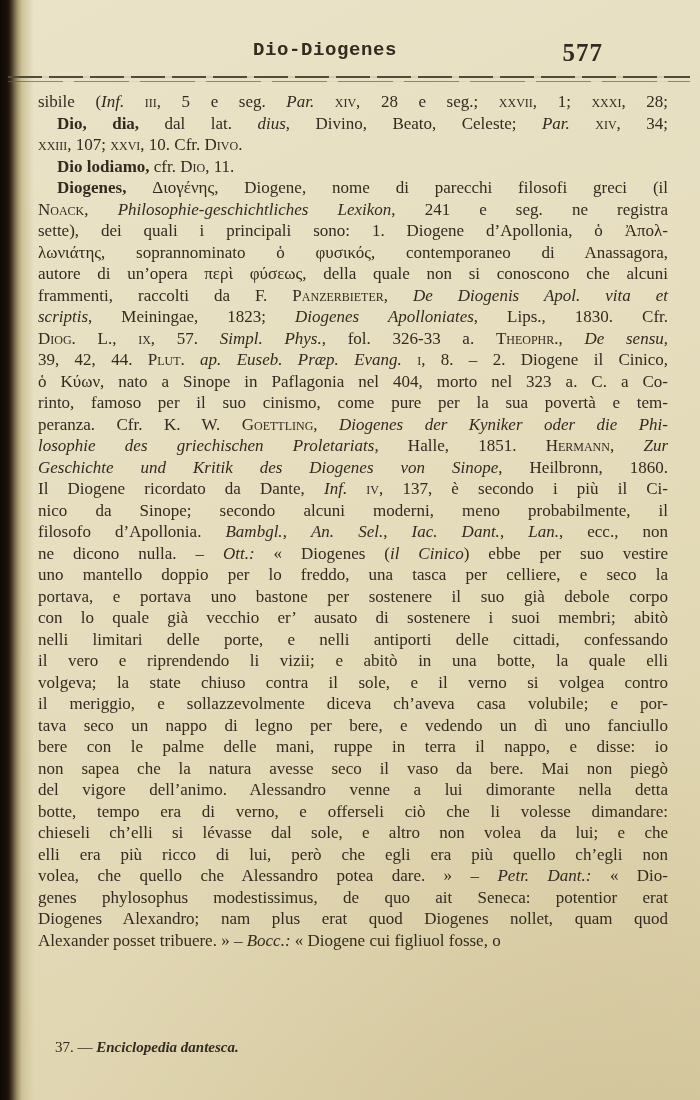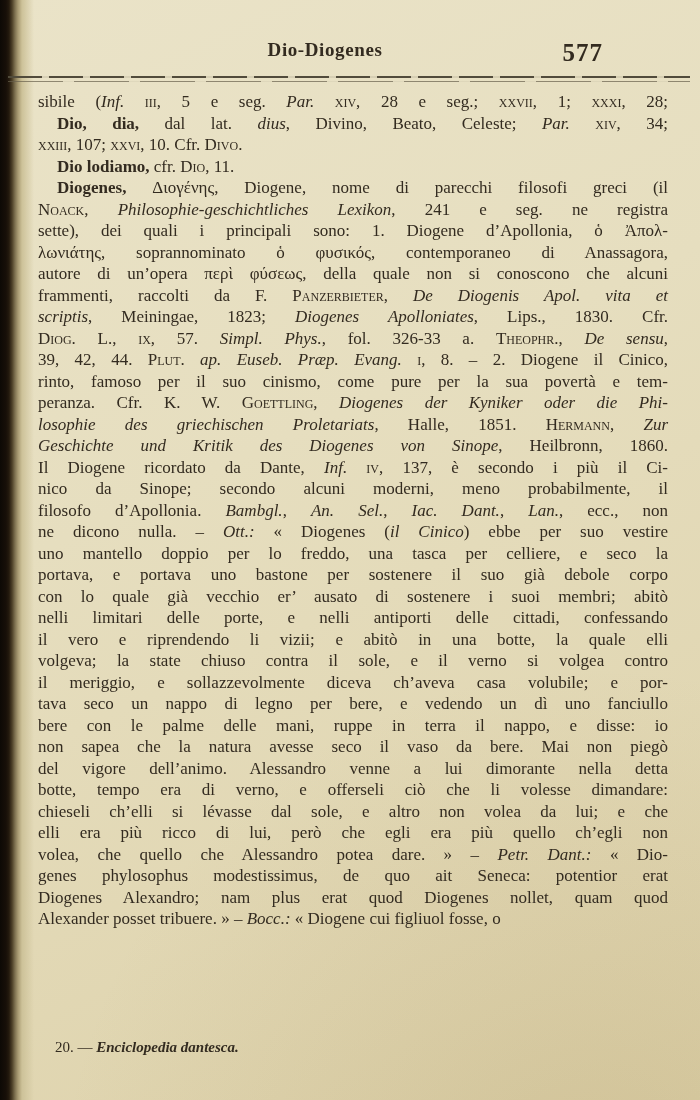--- a/index.html
+++ b/index.html
@@ -13,21 +13,21 @@
   }
   .binding {
     position:absolute; left:0; top:0; bottom:0; width:34px;
     background:linear-gradient(to right,
       #0d0905 0px, #170f08 6px, #241a0e 9px, #4c3f27 12px,
       #7e7150 15px, #a89a72 18px, #cdc299 22px, rgba(230,221,187,0) 34px);
   }
   .header {
     position:absolute; top:39px; left:0; width:650px; text-align:center;
   }
-  .running-head { font-weight:bold; font-size:19px; letter-spacing:0.6px; }
+  .running-head { font-weight:bold; font-size:19px; letter-spacing:0.6px;font-family:Liberation Mono, monospace; }
   .pagenum {
     position:absolute; top:39px; right:97px;
     font-weight:bold; font-size:25px; letter-spacing:1px;
   }
   .rule { position:absolute; top:76px; left:8px; right:10px; }
   .rule-top {
     height:2px;
     background:repeating-linear-gradient(to right,
       #514b3b 0px 34px, rgba(81,75,59,0.12) 34px 41px);
   }
@@ -85,20 +85,21 @@
     <div class="para indent">
         <div class="ln"><span class="b">Diogenes,</span><span> Διογένης, Diogene, nome di parecchi filosofi greci (il</span></div>
         <div class="ln"><span class="sc">Noack</span><span>, </span><span class="i">Philosophie-geschichtliches Lexikon</span><span>, 241 e seg. ne registra</span></div>
         <div class="ln"><span>sette), dei quali i principali sono: 1. Diogene d’Apollonia, ὁ Ἀπολ-</span></div>
         <div class="ln"><span>λωνιάτης, soprannominato ὁ φυσικός, contemporaneo di Anassagora,</span></div>
         <div class="ln"><span>autore di un’opera περὶ φύσεως, della quale non si conoscono che alcuni</span></div>
         <div class="ln"><span>frammenti, raccolti da F. </span><span class="sc">Panzerbieter</span><span>, </span><span class="i">De Diogenis Apol. vita et</span></div>
         <div class="ln"><span class="i">scriptis</span><span>, Meiningae, 1823; </span><span class="i">Diogenes Apolloniates</span><span>, Lips., 1830. Cfr.</span></div>
         <div class="ln"><span class="sc">Diog.</span><span> L., </span><span class="rn">IX</span><span>, 57. </span><span class="i">Simpl. Phys.</span><span>, fol. 326-33 a. </span><span class="sc">Theophr.</span><span>, </span><span class="i">De sensu</span><span>,</span></div>
         <div class="ln"><span>39, 42, 44. </span><span class="sc">Plut.</span><span> </span><span class="i">ap. Euseb. Præp. Evang.</span><span> </span><span class="rn">I</span><span>, 8. – 2. Diogene il Cinico,</span></div>
+        <div class="ln"><span>ὁ Κύων, nato a Sinope in Paflagonia nel 404, morto nel 323 a. C. a Co-</span></div>
         <div class="ln"><span>rinto, famoso per il suo cinismo, come pure per la sua povertà e tem-</span></div>
         <div class="ln"><span>peranza. Cfr. K. W. </span><span class="sc">Goettling</span><span>, </span><span class="i">Diogenes der Kyniker oder die Phi-</span></div>
         <div class="ln"><span class="i">losophie des griechischen Proletariats</span><span>, Halle, 1851. </span><span class="sc">Hermann</span><span>, </span><span class="i">Zur</span></div>
         <div class="ln"><span class="i">Geschichte und Kritik des Diogenes von Sinope</span><span>, Heilbronn, 1860.</span></div>
         <div class="ln"><span>Il Diogene ricordato da Dante, </span><span class="i">Inf.</span><span> </span><span class="rn">IV</span><span>, 137, è secondo i più il Ci-</span></div>
         <div class="ln"><span>nico da Sinope; secondo alcuni moderni, meno probabilmente, il</span></div>
         <div class="ln"><span>filosofo d’Apollonia. </span><span class="i">Bambgl.</span><span>, </span><span class="i">An. Sel.</span><span>, </span><span class="i">Iac. Dant.</span><span>, </span><span class="i">Lan.</span><span>, ecc., non</span></div>
         <div class="ln"><span>ne dicono nulla. – </span><span class="i">Ott.:</span><span> « Diogenes (</span><span class="i">il Cinico</span><span>) ebbe per suo vestire</span></div>
         <div class="ln"><span>uno mantello doppio per lo freddo, una tasca per celliere, e seco la</span></div>
         <div class="ln"><span>portava, e portava uno bastone per sostenere il suo già debole corpo</span></div>
@@ -115,15 +116,15 @@
         <div class="ln"><span>chieseli ch’elli si lévasse dal sole, e altro non volea da lui; e che</span></div>
         <div class="ln"><span>elli era più ricco di lui, però che egli era più quello ch’egli non</span></div>
         <div class="ln"><span>volea, che quello che Alessandro potea dare. » – </span><span class="i">Petr. Dant.:</span><span> « Dio-</span></div>
         <div class="ln"><span>genes phylosophus modestissimus, de quo ait Seneca: potentior erat</span></div>
         <div class="ln"><span>Diogenes Alexandro; nam plus erat quod Diogenes nollet, quam quod</span></div>
         <div class="ln last"><span>Alexander posset tribuere. » – </span><span class="i">Bocc.:</span><span> « Diogene cui figliuol fosse, o</span></div>
       </div>
   </div>
 
   <div class="footer">
-      <div class="ln last"><span>20. — </span><span class="bi">Enciclopedia dantesca.</span></div>
+      <div class="ln last"><span>37. — </span><span class="bi">Enciclopedia dantesca.</span></div>
     </div>
 </div>
 
 </body></html>

